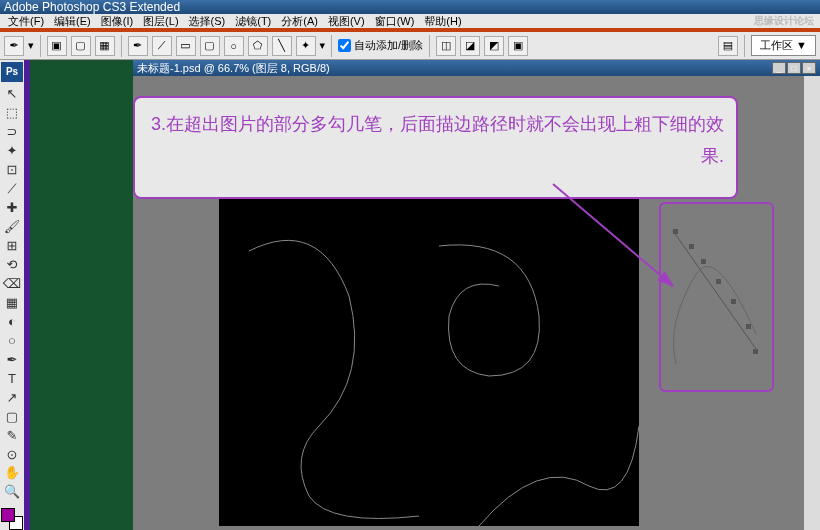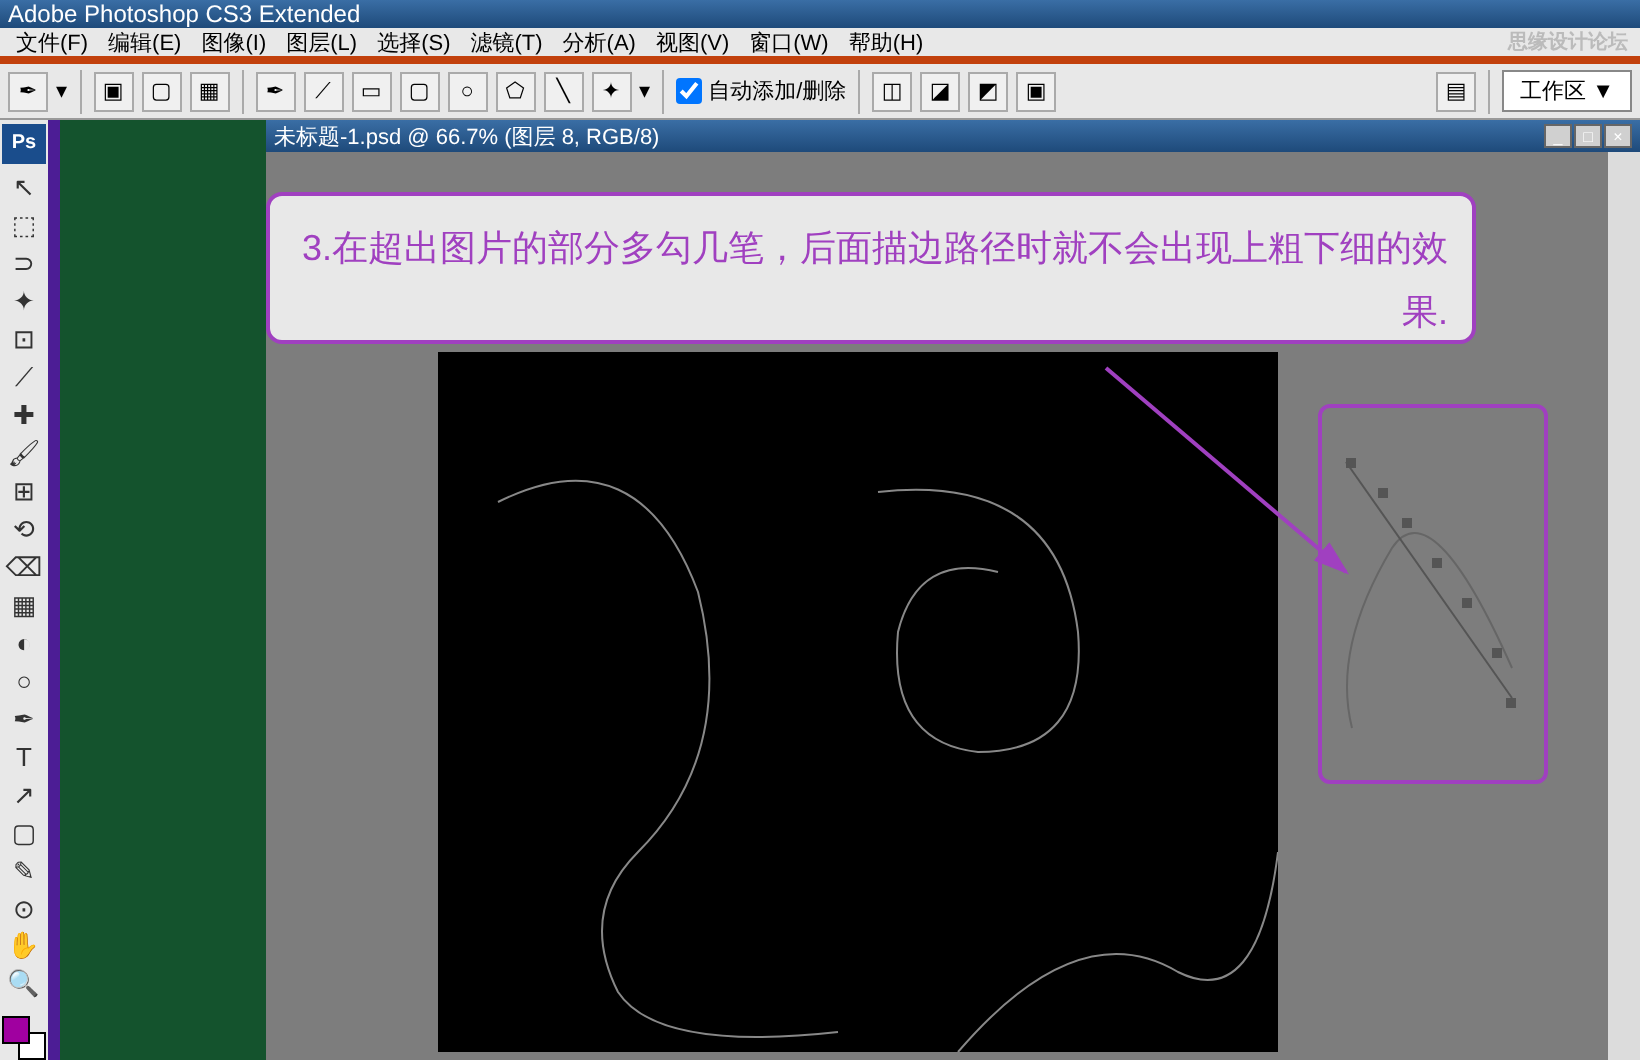--- a/index.html
+++ b/index.html
@@ -20,21 +20,21 @@
 .color-swatches { margin-top: 6px; position: relative; width: 22px; height: 22px; }
 .fg-color { position: absolute; width: 14px; height: 14px; background: #a000a0; border: 1px solid #000; top: 0; left: 0; z-index: 2; }
 .bg-color { position: absolute; width: 14px; height: 14px; background: #fff; border: 1px solid #000; bottom: 0; right: 0; }
 .workspace { flex: 1; background: #14532d; position: relative; text-align: right; }
 .doc-window { position: absolute; left: 103px; top: 0; right: 0; height: 100%; background: #7d7d7d; }
 .doc-titlebar { height: 16px; background: linear-gradient(#3a6ea5, #1e4a7a); color: #fff; font-size: 11px; display: flex; align-items: center; padding: 0 4px; }
 .doc-titlebar .win-btns { margin-left: auto; display: flex; gap: 1px; }
 .win-btn { width: 14px; height: 12px; background: #d0d0d0; border: 1px solid #666; font-size: 8px; display: flex; align-items: center; justify-content: center; }
 .canvas-bg { position: absolute; top: 16px; left: 0; right: 16px; bottom: 0; background: #7d7d7d; }
 .black-canvas { position: absolute; left: 86px; top: 100px; width: 420px; height: 350px; background: #000; }
-.annotation-box { position: absolute; left: 0px; top: 20px; width: 605px; height: 76px; border: 2px solid #a040c0; border-radius: 8px; background: #e8e8e8; color: #a040c0; font-size: 18px; padding: 10px 12px; line-height: 1.8; }
+.annotation-box { position: absolute; left: 0px; top: 20px; width: 605px; height: 103px; border: 2px solid #a040c0; border-radius: 8px; background: #e8e8e8; color: #a040c0; font-size: 18px; padding: 10px 12px; line-height: 1.8; }
 .detail-box { position: absolute; right: 30px; top: 126px; width: 115px; height: 190px; border: 2px solid #a040c0; border-radius: 6px; background: #7d7d7d; }
 .scrollbar-v { position: absolute; right: 0; top: 16px; width: 16px; bottom: 0; background: #dcdcdc; }
 .watermark { position: absolute; top: 14px; right: 6px; font-size: 10px; color: #bbb; font-weight: bold; }
 svg.curves { position: absolute; top: 0; left: 0; }
 svg.arrow { position: absolute; top: 0; left: 0; pointer-events: none; }
 </style>
 </head>
 <body>
 
 <div class="titlebar">

